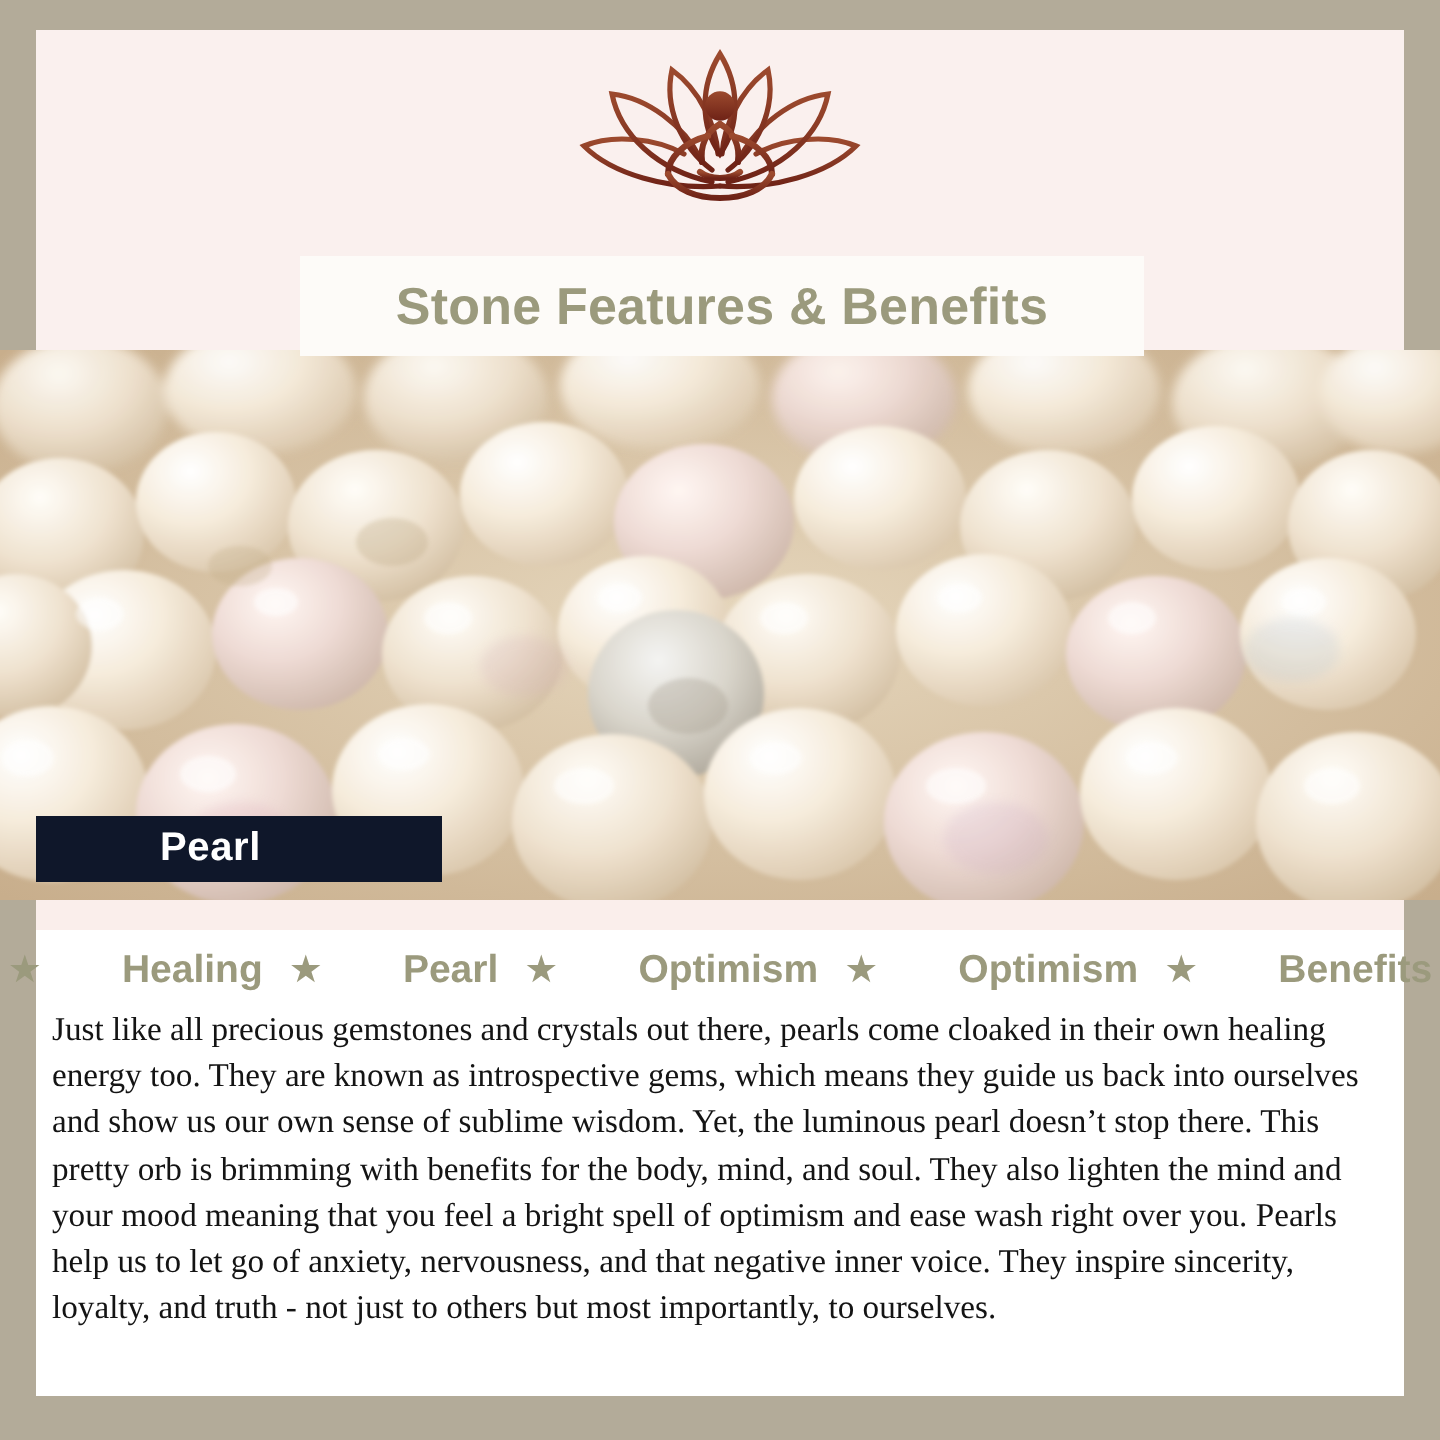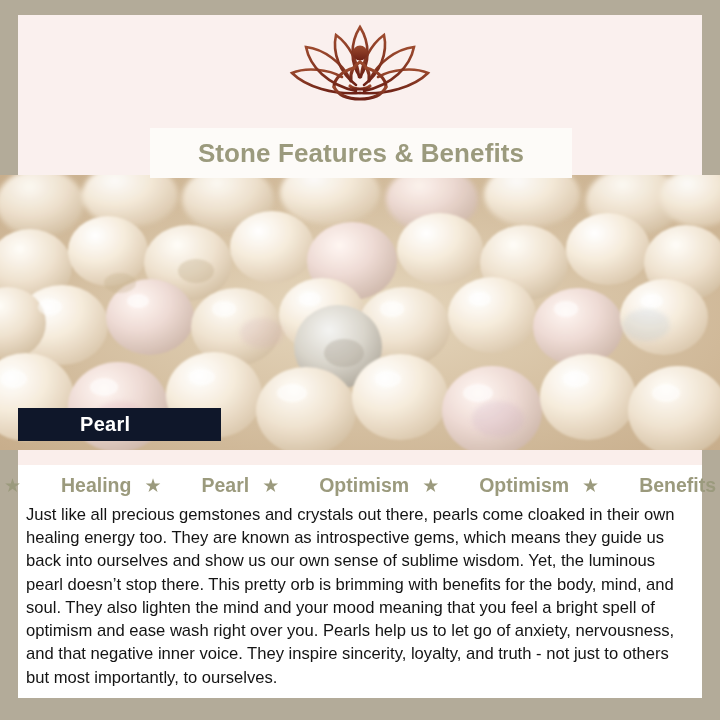--- a/index.html
+++ b/index.html
@@ -121,21 +121,21 @@
     font-size:19.5px;
     font-weight:bold;
     padding-left:33px;
   }
   .body-text{
     margin:3px 8px 0 8px;
     font-size:16.6px;
     line-height:1.40;
     color:#141414;
     text-align:left;
-    font-family:Liberation Sans, sans-serif;
+    font-family:Liberation Serif, serif;
   }
 </style>
 </head>
 <body>
 
 <div class="frame"></div>
 
 <div class="header">
   <div class="logo-wrap">
     <svg class="lotus" width="168" height="86" viewBox="0 0 168 86">

